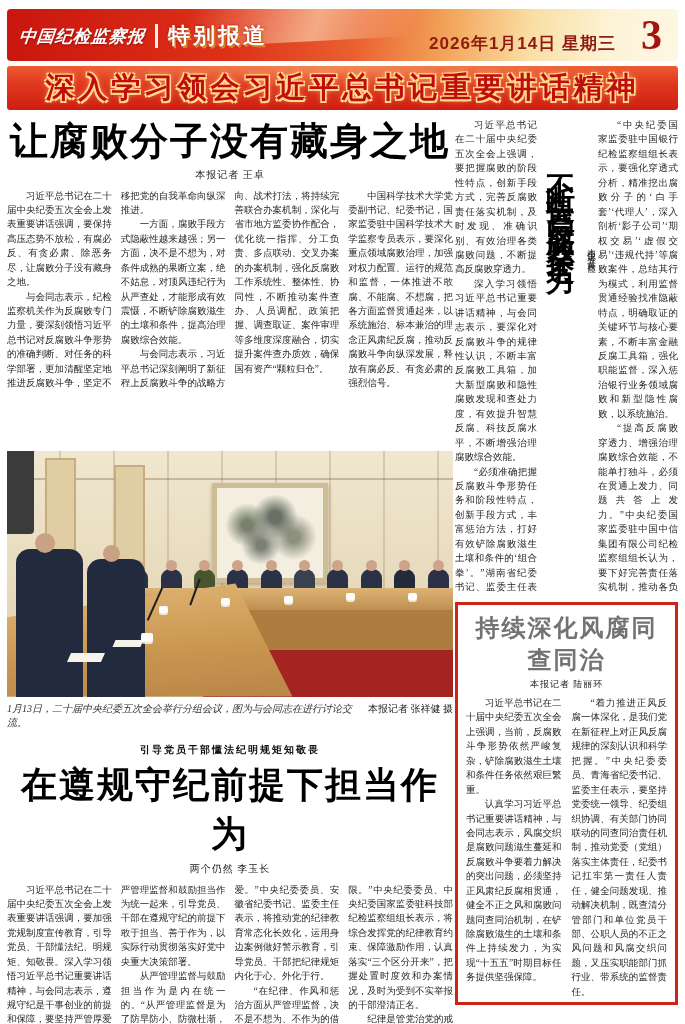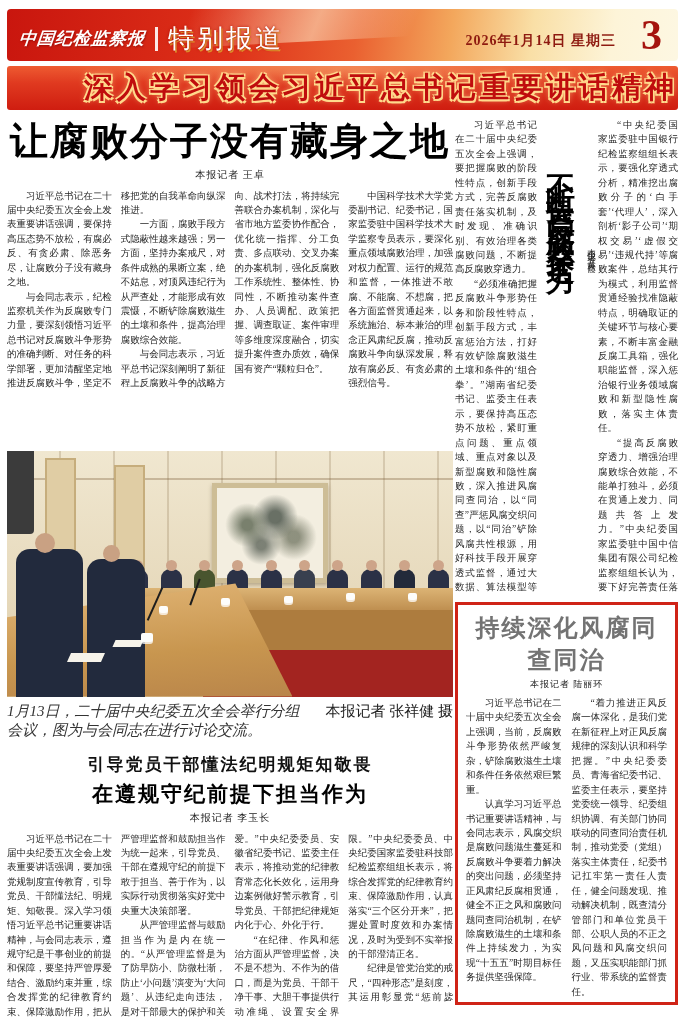--- a/index.html
+++ b/index.html
@@ -9,31 +9,31 @@
   
   .header { position:relative; margin:9px 7px 0; height:52px; border-radius:4px; overflow:hidden;
     background:linear-gradient(97deg,#c9160e 0%,#de3119 34%,#ea6030 52%,#f3a75c 66%,#f9dfa6 78%,#fdf4d8 90%,#fdf7e2 100%); }
   .header::after { content:""; position:absolute; left:-8%; top:-62%; width:120%; height:120%;
     background:linear-gradient(115deg,transparent 30%,rgba(255,245,210,.55) 46%,transparent 58%);
     transform:rotate(-3deg); }
   .masthead { position:absolute; left:12px; top:12px; display:flex; align-items:center; gap:10px; z-index:2; }
   .paper-name { color:#fff; font-style:italic; font-weight:bold; font-size:17px; letter-spacing:1px;
     text-shadow:1px 1px 2px rgba(120,0,0,.6); transform:skewX(-6deg); }
   .mast-div { width:3px; height:24px; background:rgba(255,255,255,.9); }
-  .section-name { color:#fff; font-weight:normal; font-size:26px; letter-spacing:3px;
+  .section-name { color:#fff; font-weight:bold; font-size:22px; letter-spacing:3px;
     font-family:"Liberation Sans",sans-serif;
     text-shadow:0 0 3px #a80b00,1.5px 1.5px 0 #e09a2f; }
-  .dateline { position:absolute; right:62px; top:23px; color:#8e1a10; font-weight:bold; font-size:14px;
-    letter-spacing:1px; z-index:2; font-family:Liberation Serif, serif; }
+  .dateline { position:absolute; right:62px; top:23px; color:#8e1a10; font-weight:bold; font-size:17px;
+    letter-spacing:1px; z-index:2; font-family:Liberation Sans, sans-serif; }
   .pageno { position:absolute; right:16px; top:2px; color:#a5140e; font-size:42px; font-weight:bold;
     font-family:"Liberation Serif",serif; z-index:2; }
 
   
   .banner { margin:5px 7px 0; height:44px; border-radius:3px; position:relative; overflow:hidden;
-    background:linear-gradient(180deg,#ee5b31 0%,#e03a20 38%,#cf1d10 100%); display:flex; align-items:center; justify-content:flex-end; }
+    background:linear-gradient(180deg,#ee5b31 0%,#e03a20 38%,#cf1d10 100%); display:flex; align-items:center; justify-content:center; }
   .banner::before { content:""; position:absolute; left:8%; top:-40%; width:84%; height:90%;
     background:radial-gradient(ellipse at center,rgba(255,220,150,.35),transparent 70%); }
   .banner-title { position:relative; color:#c00d0d; font-weight:bold; font-size:29px; letter-spacing:4px;
     font-family:"Liberation Sans",sans-serif;
     text-shadow:-1.5px -1.5px 0 #ffd98c,1.5px -1.5px 0 #ffd98c,-1.5px 1.5px 0 #ffd98c,1.5px 1.5px 0 #ffd98c,0 0 6px rgba(255,230,160,.8); }
 
   
   .content { display:flex; gap:2px; margin:8px 7px 0; }
   .col-left { width:446px; }
   .col-right { flex:1; display:flex; flex-direction:column;align-items:center; }
@@ -84,27 +84,27 @@
   .ph-mic { position:absolute; width:2px; height:36px; background:#1d1d1d; }
   .m1 { left:33%; top:55%; transform:rotate(24deg); }
   .m2 { left:42%; top:52%; transform:rotate(20deg); height:28px; }
   .ph-paper { position:absolute; background:#f6f3ea; transform:skewX(-24deg); }
   .p1 { left:14%; bottom:14%; width:34px; height:9px; }
   .p2 { left:24%; bottom:20%; width:28px; height:7px; }
   .ph-cup { position:absolute; width:9px; height:7px; background:#fdfdfb; border-radius:2px 2px 3px 3px; box-shadow:0 2px 0 rgba(255,255,255,.75); }
   .c1 { left:34%; top:63%; } .c2 { left:48%; top:60%; } .c3 { left:62%; top:59%; }
   .c4 { left:76%; top:58%; } .c5 { left:90%; top:58%; } .c6 { left:30%; bottom:22%; width:12px; height:9px; }
 
-  .caption-row { display:flex; justify-content:space-between; align-items:flex-start; margin-top:5px; font-size:15px; }
+  .caption-row { display:flex; justify-content:space-between; align-items:flex-start; margin-top:5px; font-size:10px; }
   .caption { font-style:italic; color:#333; }
   .credit { white-space:nowrap; color:#222; margin-left:12px; }
 
   
-  .kicker { text-align:center; font-family:"Liberation Sans",sans-serif; font-weight:bold; font-size:17px; letter-spacing:2px; margin-top:13px; color:#111; }
-  h2.a4-head { text-align:center; font-size:21px; font-weight:900; letter-spacing:2px; margin:4px 0 3px; color:#000; }
+  .kicker { text-align:center; font-family:"Liberation Sans",sans-serif; font-weight:bold; font-size:10px; letter-spacing:2px; margin-top:13px; color:#111; }
+  h2.a4-head { text-align:center; font-size:36px; font-weight:900; letter-spacing:2px; margin:4px 0 3px; color:#000; }
   .body-a4 { margin-top:4px; height:202px; column-count:4; column-gap:9px; }
 
   
   .a2 { display:flex; height:474px; }
   .a2-col { overflow:hidden; }
   .a2-left { width:82px; }
   .a2-mid { width:46px; display:flex; justify-content:center; padding-top:34px; }
   .a2-headline { writing-mode:vertical-rl; font-size:29px; font-weight:900; letter-spacing:10px; color:#000; line-height:1.1; }
   .a2-byline { width:15px; writing-mode:vertical-rl; font-size:8.5px; color:#222; padding-top:124px; letter-spacing:2px; }
   .a2-right { flex:1; }
@@ -140,21 +140,21 @@
 <div class="content">
 
   <div class="col-left">
 
     <div>
       <h1 class="a1-head">让腐败分子没有藏身之地</h1>
       <div class="byline">本报记者 王卓</div>
       <div class="cols body-a1">
           <p>习近平总书记在二十届中央纪委五次全会上发表重要讲话强调，要保持高压态势不放松，有腐必反、有贪必肃、除恶务尽，让腐败分子没有藏身之地。</p>
           <p>与会同志表示，纪检监察机关作为反腐败专门力量，要深刻领悟习近平总书记对反腐败斗争形势的准确判断、对任务的科学部署，更加清醒坚定地推进反腐败斗争，坚定不移把党的自我革命向纵深推进。</p>
-          <p>一方面，腐败手段方式隐蔽性越来越强；另一方面，坚持办案戒尺，对条件成熟的果断立案，绝不姑息，对顶风违纪行为从严查处，才能形成有效震慑，不断铲除腐败滋生的土壤和条件，提高治理腐败综合效能。</p>
+          <p>一方面，腐败手段方式隐蔽性越来越强；另一方面，决不是不想为，对条件成熟的果断立案，绝不姑息，对顶风违纪行为从严查处，才能形成有效震慑，不断铲除腐败滋生的土壤和条件，提高治理腐败综合效能。</p>
           <p>与会同志表示，习近平总书记深刻阐明了新征程上反腐败斗争的战略方向、战术打法，将持续完善联合办案机制，深化与省市地方监委协作配合，优化统一指挥、分工负责、多点联动、交叉办案的办案机制，强化反腐败工作系统性、整体性、协同性，不断推动案件查办、人员调配、政策把握、调查取证、案件审理等多维度深度融合，切实提升案件查办质效，确保国有资产“颗粒归仓”。</p>
           <p>中国科学技术大学党委副书记、纪委书记，国家监委驻中国科学技术大学监察专员表示，要深化重点领域腐败治理，加强对权力配置、运行的规范和监督，一体推进不敢腐、不能腐、不想腐，把各方面监督贯通起来，以系统施治、标本兼治的理念正风肃纪反腐，推动反腐败斗争向纵深发展，释放有腐必反、有贪必肃的强烈信号。</p>
         </div>
     </div>
 
     <div class="photo">
       <div class="ph-wall"></div>
       <div class="ph-panels"></div>
       <div class="ph-molding"></div>
       <div class="ph-speaker"></div>
@@ -191,43 +191,44 @@
       <div class="ph-cup c6"></div>
     </div>
     <div class="caption-row">
       <span class="caption">1月13日，二十届中央纪委五次全会举行分组会议，图为与会同志在进行讨论交流。</span>
       <span class="credit">本报记者 张祥健 摄</span>
     </div>
 
     <div>
       <div class="kicker">引导党员干部懂法纪明规矩知敬畏</div>
       <h2 class="a4-head">在遵规守纪前提下担当作为</h2>
-      <div class="byline">本报记者 李玉长</div>
+      <div class="byline">两个仍然 李玉长</div>
       <div class="cols body-a4">
           <p>习近平总书记在二十届中央纪委五次全会上发表重要讲话强调，要加强党规制度宣传教育，引导党员、干部懂法纪、明规矩、知敬畏。深入学习领悟习近平总书记重要讲话精神，与会同志表示，遵规守纪是干事创业的前提和保障，要坚持严管厚爱结合、激励约束并重，综合发挥党的纪律教育约束、保障激励作用，把从严管理监督和鼓励担当作为统一起来，引导党员、干部在遵规守纪的前提下敢于担当、善于作为，以实际行动贯彻落实好党中央重大决策部署。</p>
           <p>从严管理监督与鼓励担当作为是内在统一的。“从严管理监督是为了防早防小、防微杜渐，防止‘小问题’演变为‘大问题’、从违纪走向违法，是对干部最大的保护和关爱。”中央纪委委员、安徽省纪委书记、监委主任表示，将推动党的纪律教育常态化长效化，运用身边案例做好警示教育，引导党员、干部把纪律规矩内化于心、外化于行。</p>
           <p>“在纪律、作风和惩治方面从严管理监督，决不是不想为、不作为的借口，而是为党员、干部干净干事、大胆干事提供行动准绳、设置安全界限。”中央纪委委员、中央纪委国家监委驻科技部纪检监察组组长表示，将综合发挥党的纪律教育约束、保障激励作用，认真落实“三个区分开来”，把握处置时度效和办案情况，及时为受到不实举报的干部澄清正名。</p>
           <p>纪律是管党治党的戒尺，“四种形态”是刻度，其运用彰显党“惩前毖后、治病救人”，在严管厚爱中鼓励担当作为。</p>
         </div>
     </div>
   </div>
 
   <div class="col-right">
 
     <div class="a2">
       <div class="a2-col a2-left cols">
           <p>习近平总书记在二十届中央纪委五次全会上强调，要把握腐败的阶段性特点，创新手段方式，完善反腐败责任落实机制，及时发现、准确识别、有效治理各类腐败问题，不断提高反腐败穿透力。</p>
+          <p>深入学习领悟习近平总书记重要讲话精神，与会同志表示，要深化对反腐败斗争的规律性认识，不断丰富反腐败工具箱，加大新型腐败和隐性腐败发现和查处力度，有效提升智慧反腐、科技反腐水平，不断增强治理腐败综合效能。</p>
           <p>“必须准确把握反腐败斗争形势任务和阶段性特点，创新手段方式，丰富惩治方法，打好有效铲除腐败滋生土壤和条件的‘组合拳’。”湖南省纪委书记、监委主任表示，要保持高压态势不放松，紧盯重点问题、重点领域、重点对象以及新型腐败和隐性腐败，深入推进风腐同查同治，以“同查”严惩风腐交织问题，以“同治”铲除风腐共性根源，用好科技手段开展穿透式监督，通过大数据、算法模型等方面的关联比对分析，发现权钱交易“真面目”，揭开利益勾连“隐身衣”，提升问题发现精准度和时效性，把案件震慑力和制度约束力、加强治理贯通起来，有效铲除腐败问题。</p>
         </div>
       <div class="a2-mid">
         <div class="a2-headline">不断提高反腐败穿透力</div>
       </div>
       <div class="a2-byline">本报记者 黄秋霞</div>
       <div class="a2-col a2-right cols">
-          <p>“中央纪委国家监委驻中国银行纪检监察组组长表示，要强化穿透式分析，精准挖出腐败分子的‘白手套’‘代理人’，深入剖析‘影子公司’‘期权交易’‘虚假交易’‘违规代持’等腐败案件，总结其行为模式，利用监督贯通经验找准隐蔽特点，明确取证的关键环节与核心要素，不断丰富金融反腐工具箱，强化职能监督，深入惩治银行业务领域腐败和新型隐性腐败，落实主体责任。</p>
+          <p>“中央纪委国家监委驻中国银行纪检监察组组长表示，要强化穿透式分析，精准挖出腐败分子的‘白手套’‘代理人’，深入剖析‘影子公司’‘期权交易’‘虚假交易’‘违规代持’等腐败案件，总结其行为模式，利用监督贯通经验找准隐蔽特点，明确取证的关键环节与核心要素，不断丰富金融反腐工具箱，强化职能监督，深入惩治银行业务领域腐败和新型隐性腐败，以系统施治。</p>
           <p>“提高反腐败穿透力、增强治理腐败综合效能，不能单打独斗，必须在贯通上发力、同题共答上发力。”中央纪委国家监委驻中国中信集团有限公司纪检监察组组长认为，要下好完善责任落实机制，推动各负其责、齐抓共管；贯彻系统化监督部署要求，立足职责定位，搭建廉洁金融监督贯通的数字化平台，强化与巡视、审计、财会等监督贯通协同，形成常态立体式监督体系，实现对各级企业的穿透式监督监管；督促责任部门把关键岗位监督、权力运行环节盯在点上，推动完善招标投标等领域全流程监督监管体系，通过各方主体力量整合、工作融合，及时发现、准确识别、有效治理各类腐败问题。</p>
         </div>
     </div>
 
     <div class="a3">
       <h2 class="a3-head">持续深化风腐同查同治</h2>
       <div class="byline">本报记者 陆丽环</div>
       <div class="cols body-a3">
           <p>习近平总书记在二十届中央纪委五次全会上强调，当前，反腐败斗争形势依然严峻复杂，铲除腐败滋生土壤和条件任务依然艰巨繁重。</p>
           <p>认真学习习近平总书记重要讲话精神，与会同志表示，风腐交织是腐败问题滋生蔓延和反腐败斗争要着力解决的突出问题，必须坚持正风肃纪反腐相贯通，健全不正之风和腐败问题同查同治机制，在铲除腐败滋生的土壤和条件上持续发力，为实现“十五五”时期目标任务提供坚强保障。</p>

